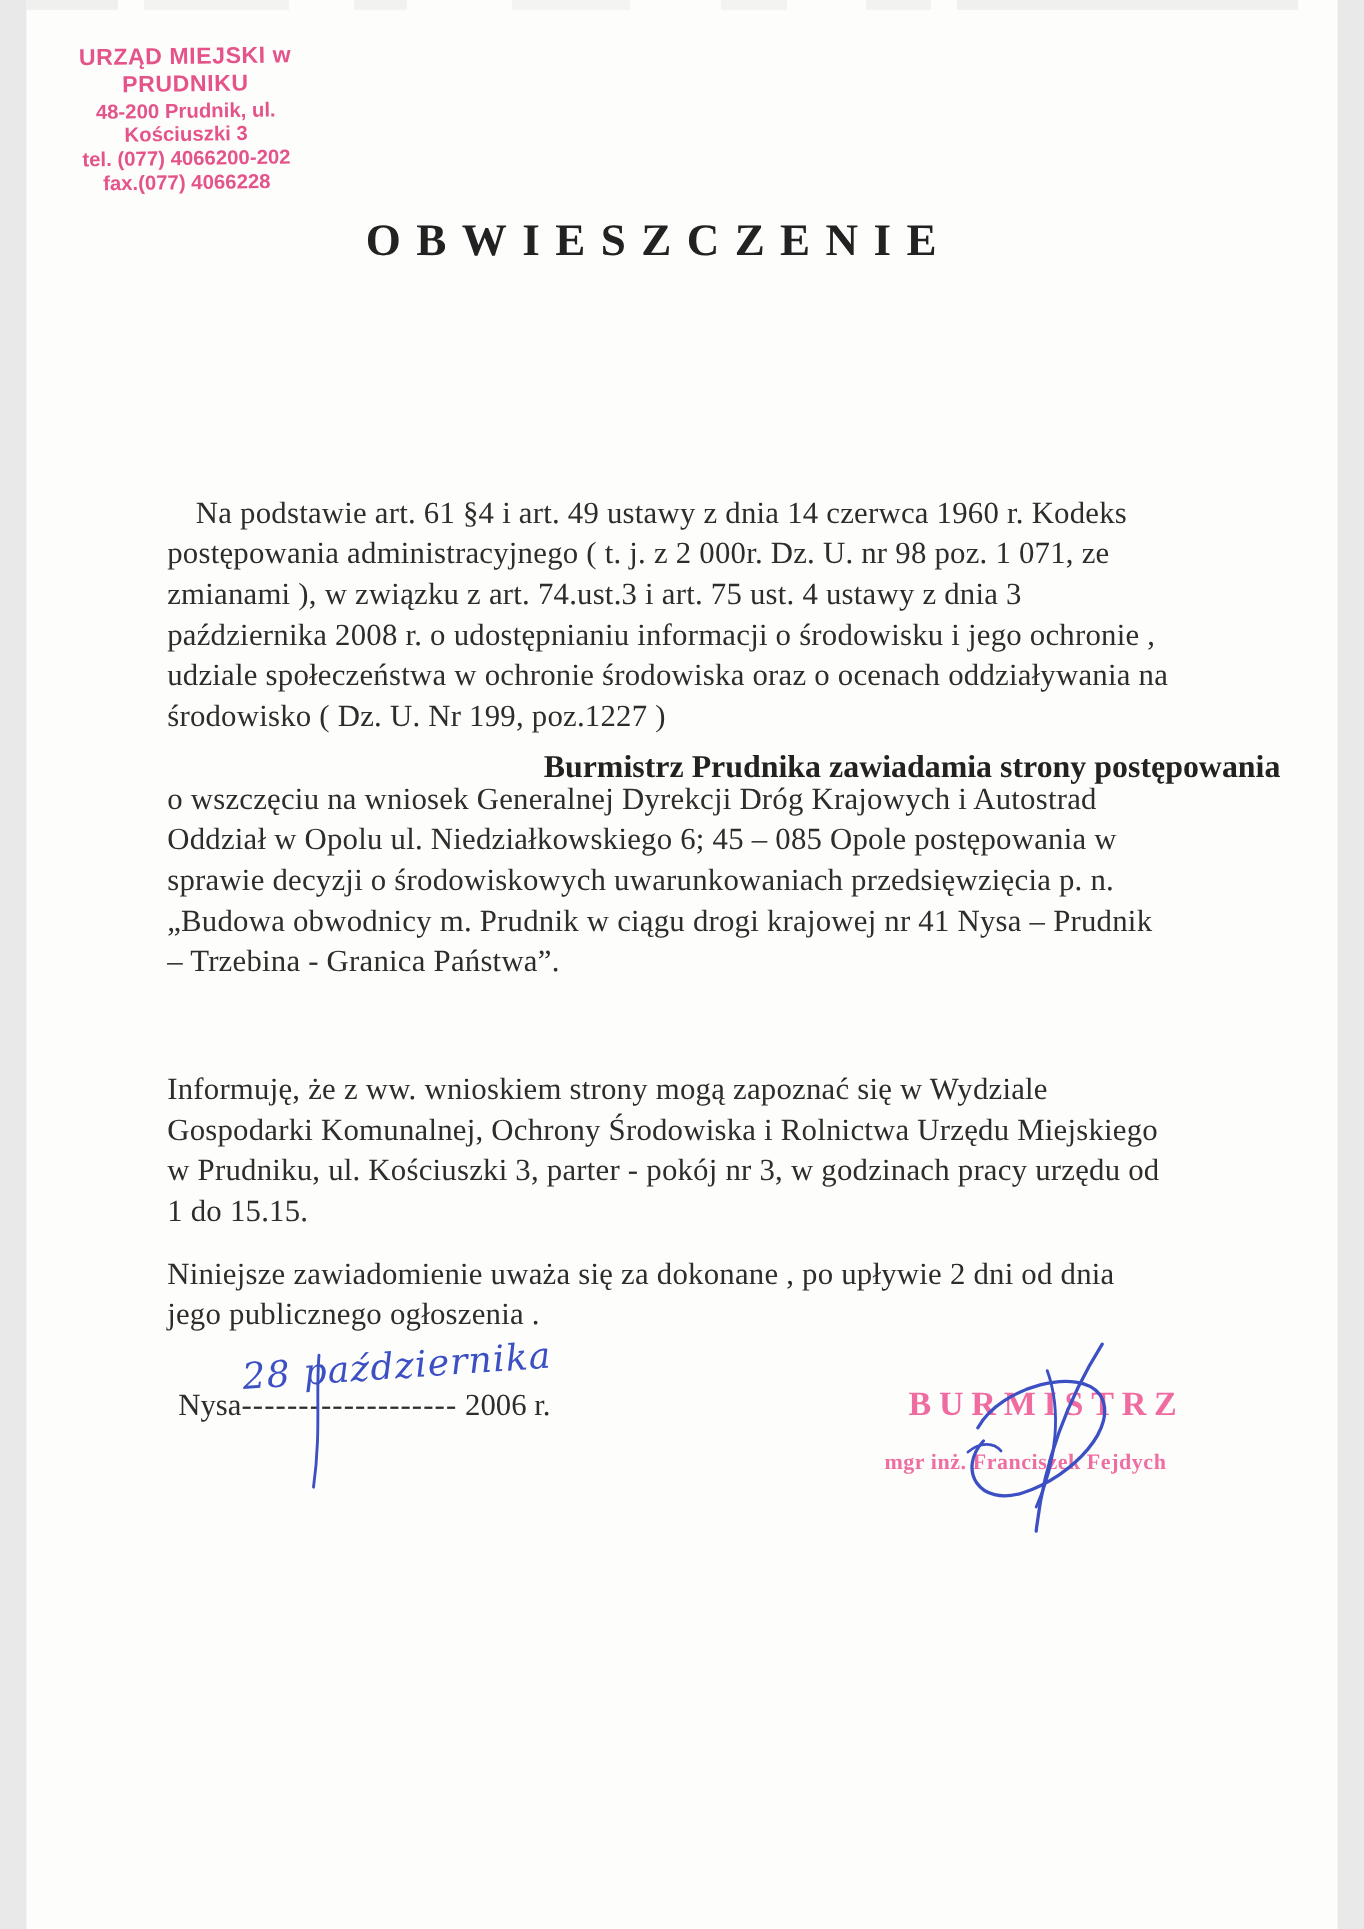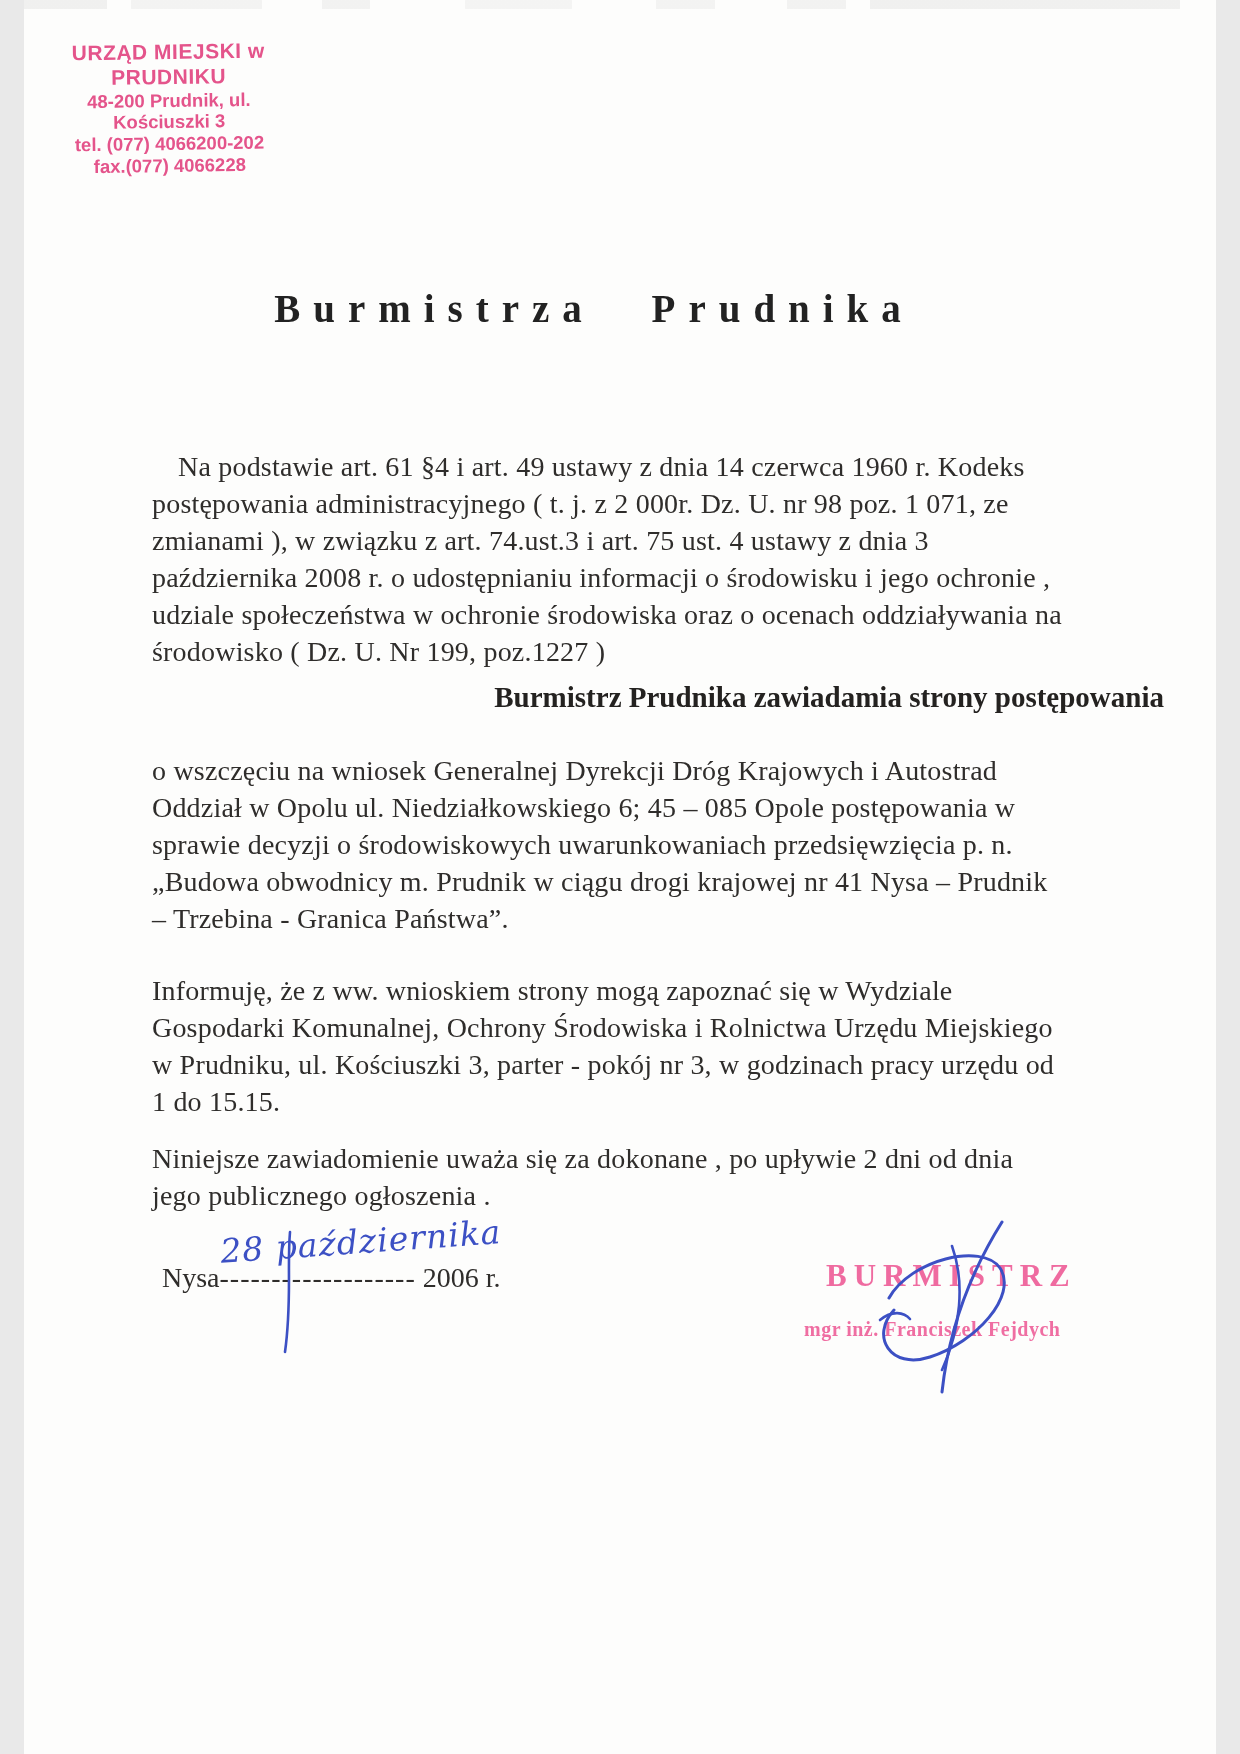--- a/index.html
+++ b/index.html
@@ -79,21 +79,21 @@
   .notice-heading {
     position: absolute;
     top: 681px; left: 0;
     width: 1140px;
     margin: 0;
     text-align: right;
     font-size: 29px;
     font-weight: 700;
     color: #242220;
   }
-  .p2 { top: 752px; }
+  .p2 { top: 708px; }
   .p3 { top: 972px; }
   .p4 { top: 1140px; }
 
   .date-block {
     position: absolute;
     left: 138px; top: 1262px;
     font-size: 28px;
     white-space: nowrap;
   }
   .date-block .dashes { letter-spacing: 1px; }
@@ -156,21 +156,21 @@
 <div class="page">
   <div class="scan-marks"></div>
 
   <div class="stamp-header">
     <div class="s1">URZĄD MIEJSKI w PRUDNIKU</div>
     <div class="s2">48-200 Prudnik, ul. Kościuszki 3</div>
     <div class="s3">tel. (077) 4066200-202</div>
     <div class="s4">fax.(077) 4066228</div>
   </div>
 
-  <h2 class="subtitle">Burmistrza Prudnika</h2>
+  <h1 class="title">OBWIESZCZENIE</h1>
 
   <p class="para p1">Na podstawie art. 61 §4 i art. 49 ustawy z dnia 14 czerwca 1960 r. Kodeks
 postępowania administracyjnego ( t. j. z 2 000r. Dz. U. nr 98 poz. 1 071, ze
 zmianami ), w związku z art. 74.ust.3 i art. 75 ust. 4 ustawy z dnia 3
 października 2008 r. o udostępnianiu informacji o środowisku i jego ochronie ,
 udziale społeczeństwa w ochronie środowiska oraz o ocenach oddziaływania na
 środowisko ( Dz. U. Nr 199, poz.1227 )</p>
 
   <h3 class="notice-heading">Burmistrz Prudnika zawiadamia strony postępowania</h3>
 

